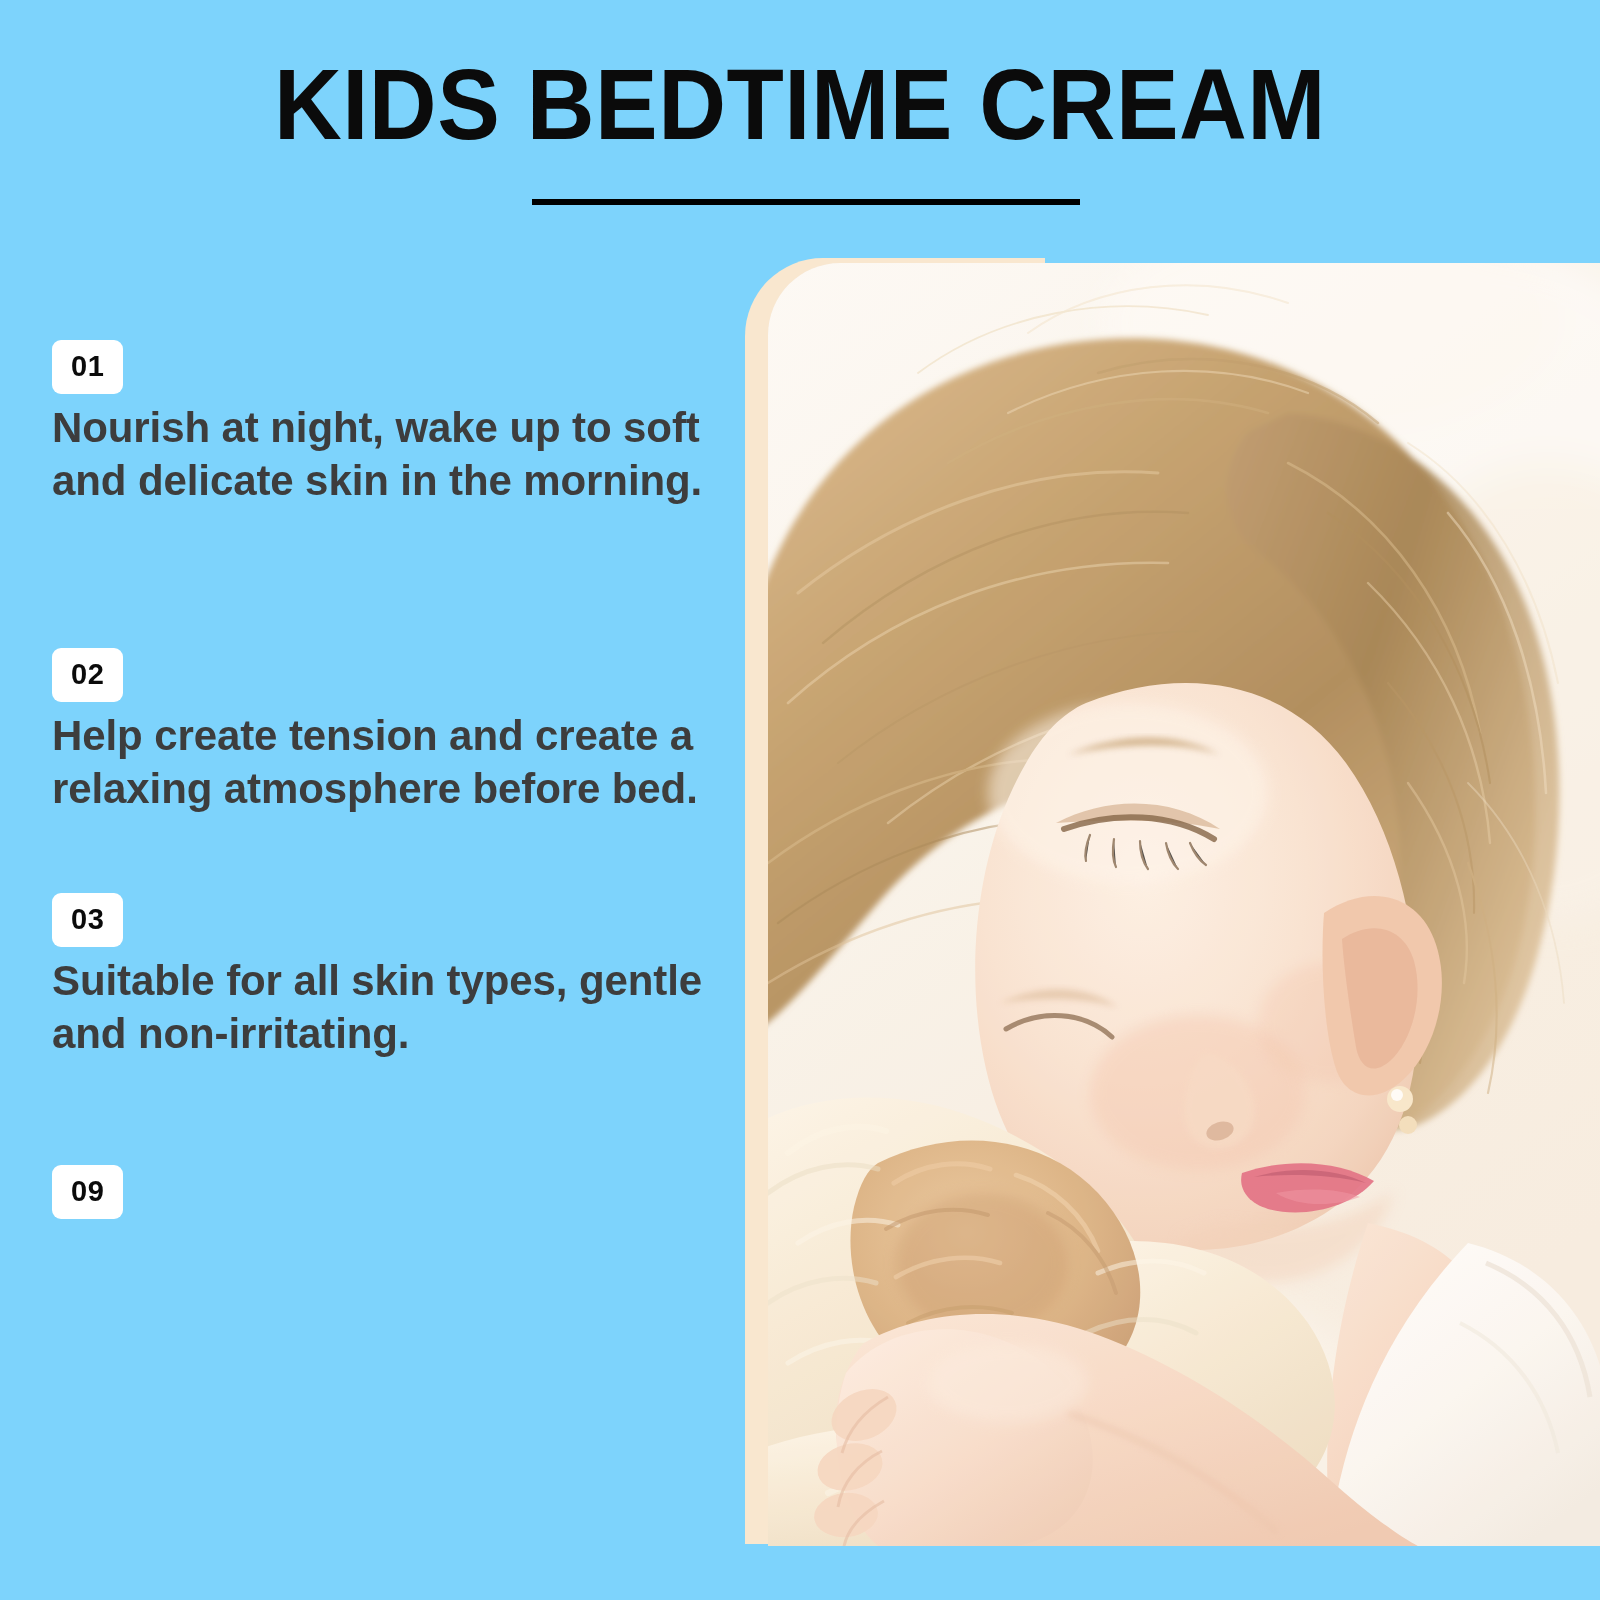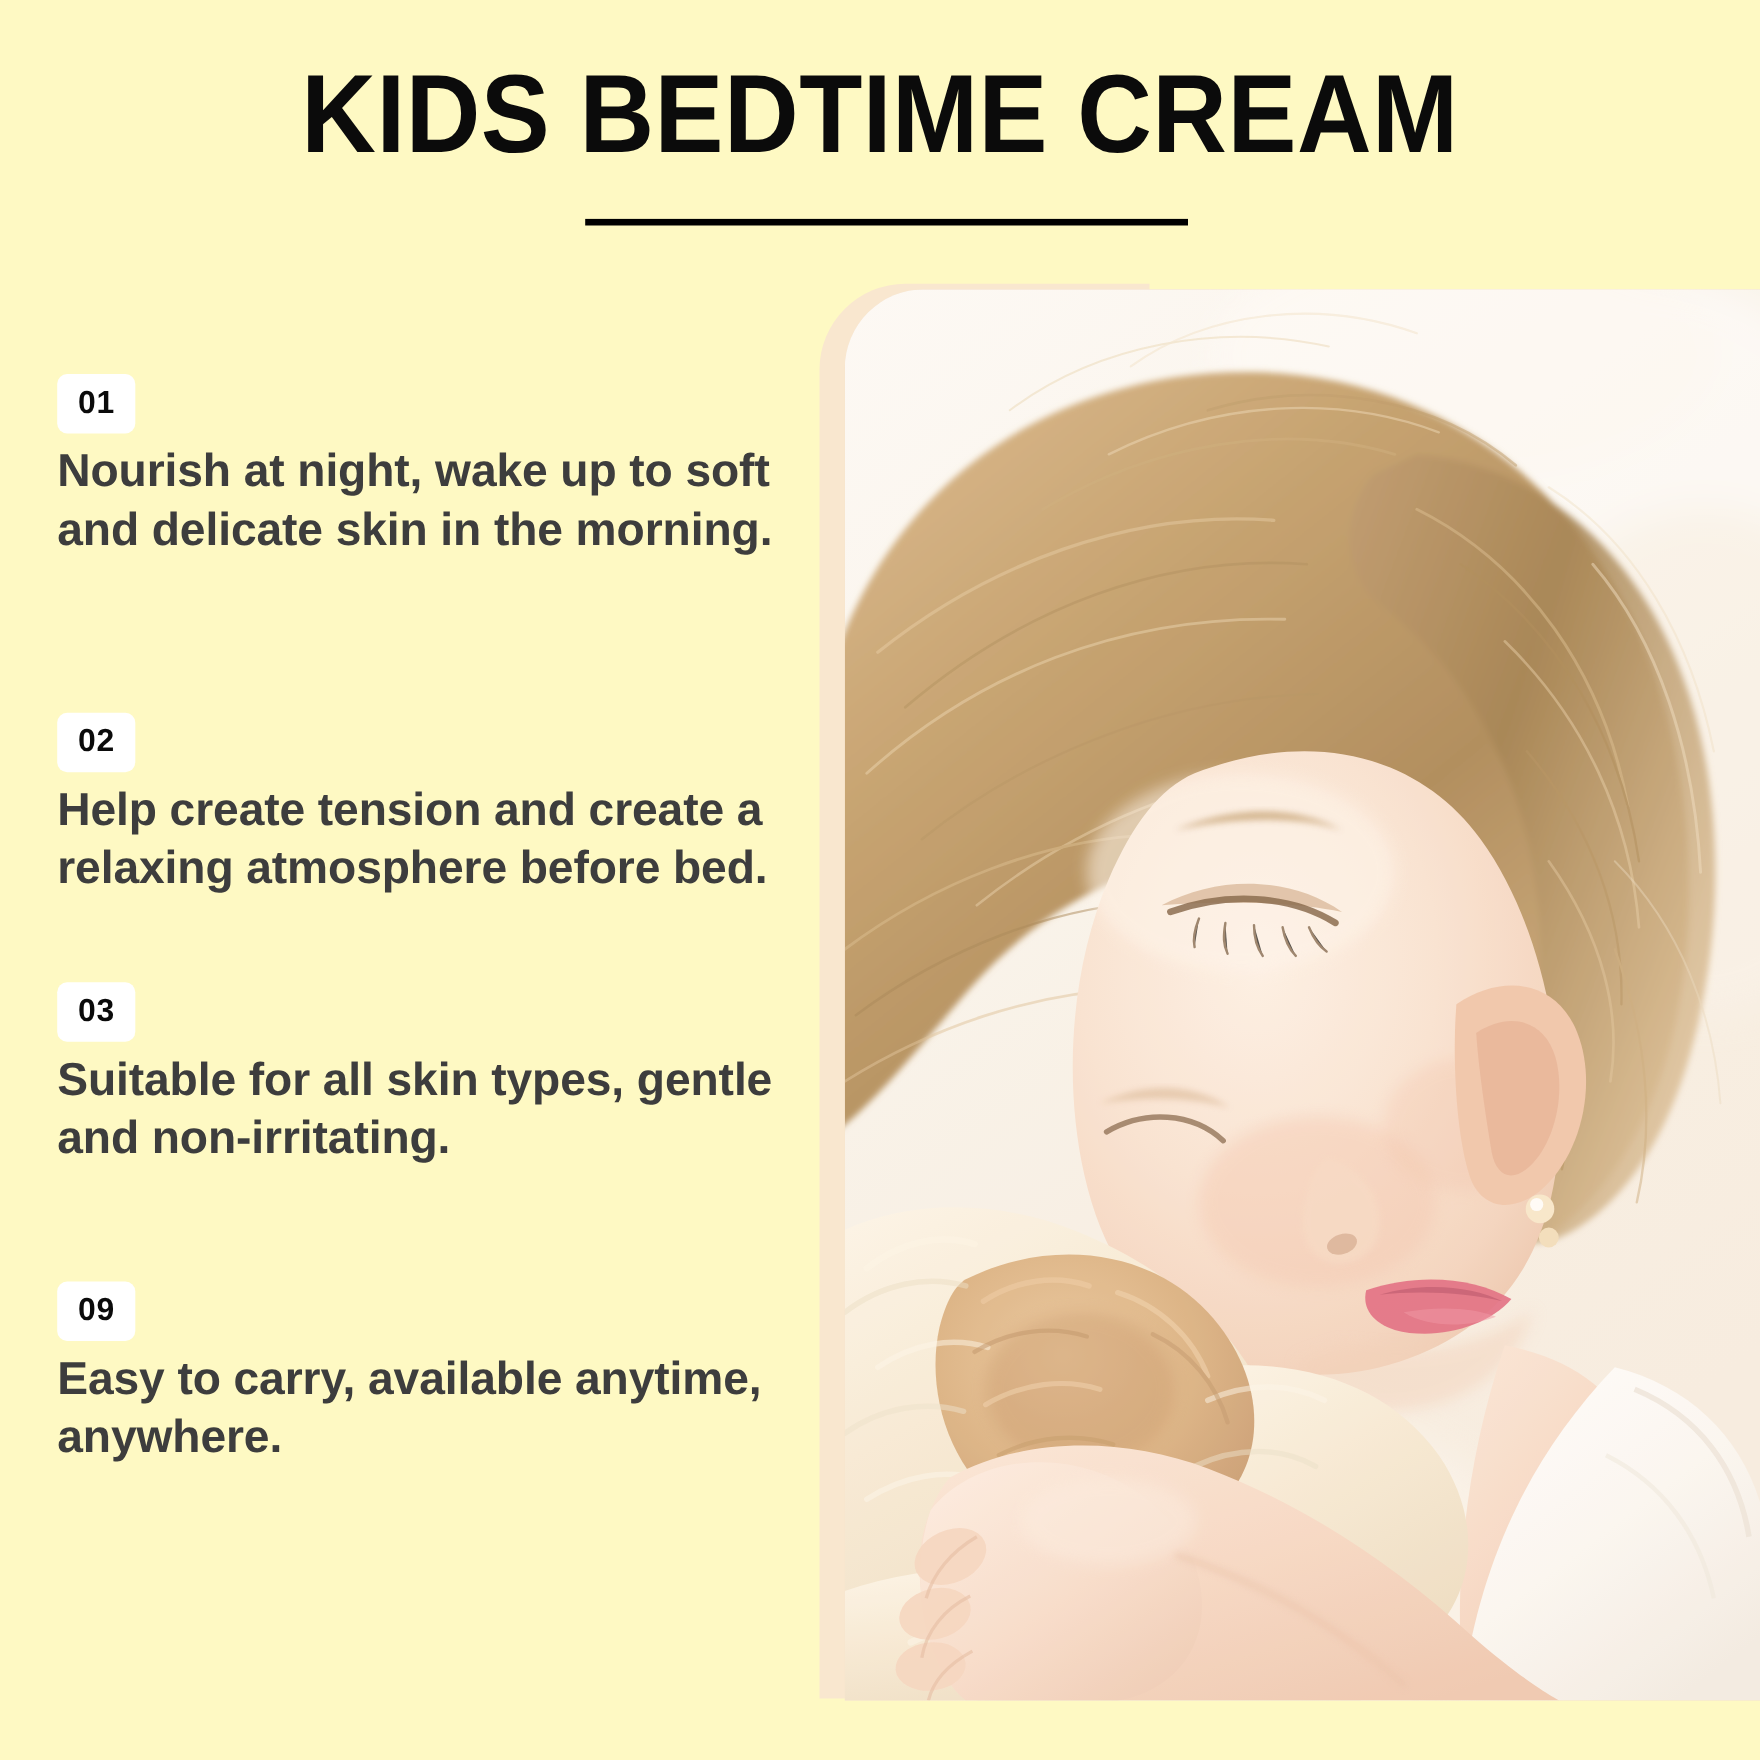--- a/index.html
+++ b/index.html
@@ -14,21 +14,21 @@
     font-family: "Liberation Sans", sans-serif;
     overflow: hidden;
     position: relative;
   }
 
   #poster {
     position: absolute;
     inset: 0;
     width: 1600px;
     height: 1600px;
-    background: #fef9c3;
+    background: #7dd3fc;
     overflow: hidden;
   }
 
   
   #header {
     position: absolute;
     left: 0;
     top: 0;
     width: 1600px;
     height: 230px;
@@ -155,21 +155,20 @@
       <div class="feature-text">Help create tension and create a relaxing atmosphere before bed.</div>
     </div>
 
     <div class="feature-item i2">
       <div class="feature-badge">03</div>
       <div class="feature-text">Suitable for all skin types, gentle and non-irritating.</div>
     </div>
 
     <div class="feature-item i3">
       <div class="feature-badge">09</div>
-      <div class="feature-text">Easy to carry, available anytime, anywhere.</div>
     </div>
 
   </div>
 
   <div id="image-panel">
     <div id="image-backing"></div>
     <div id="photo-frame">
       <svg viewBox="0 0 832 1283" preserveAspectRatio="xMidYMid slice">
         <defs>
 

